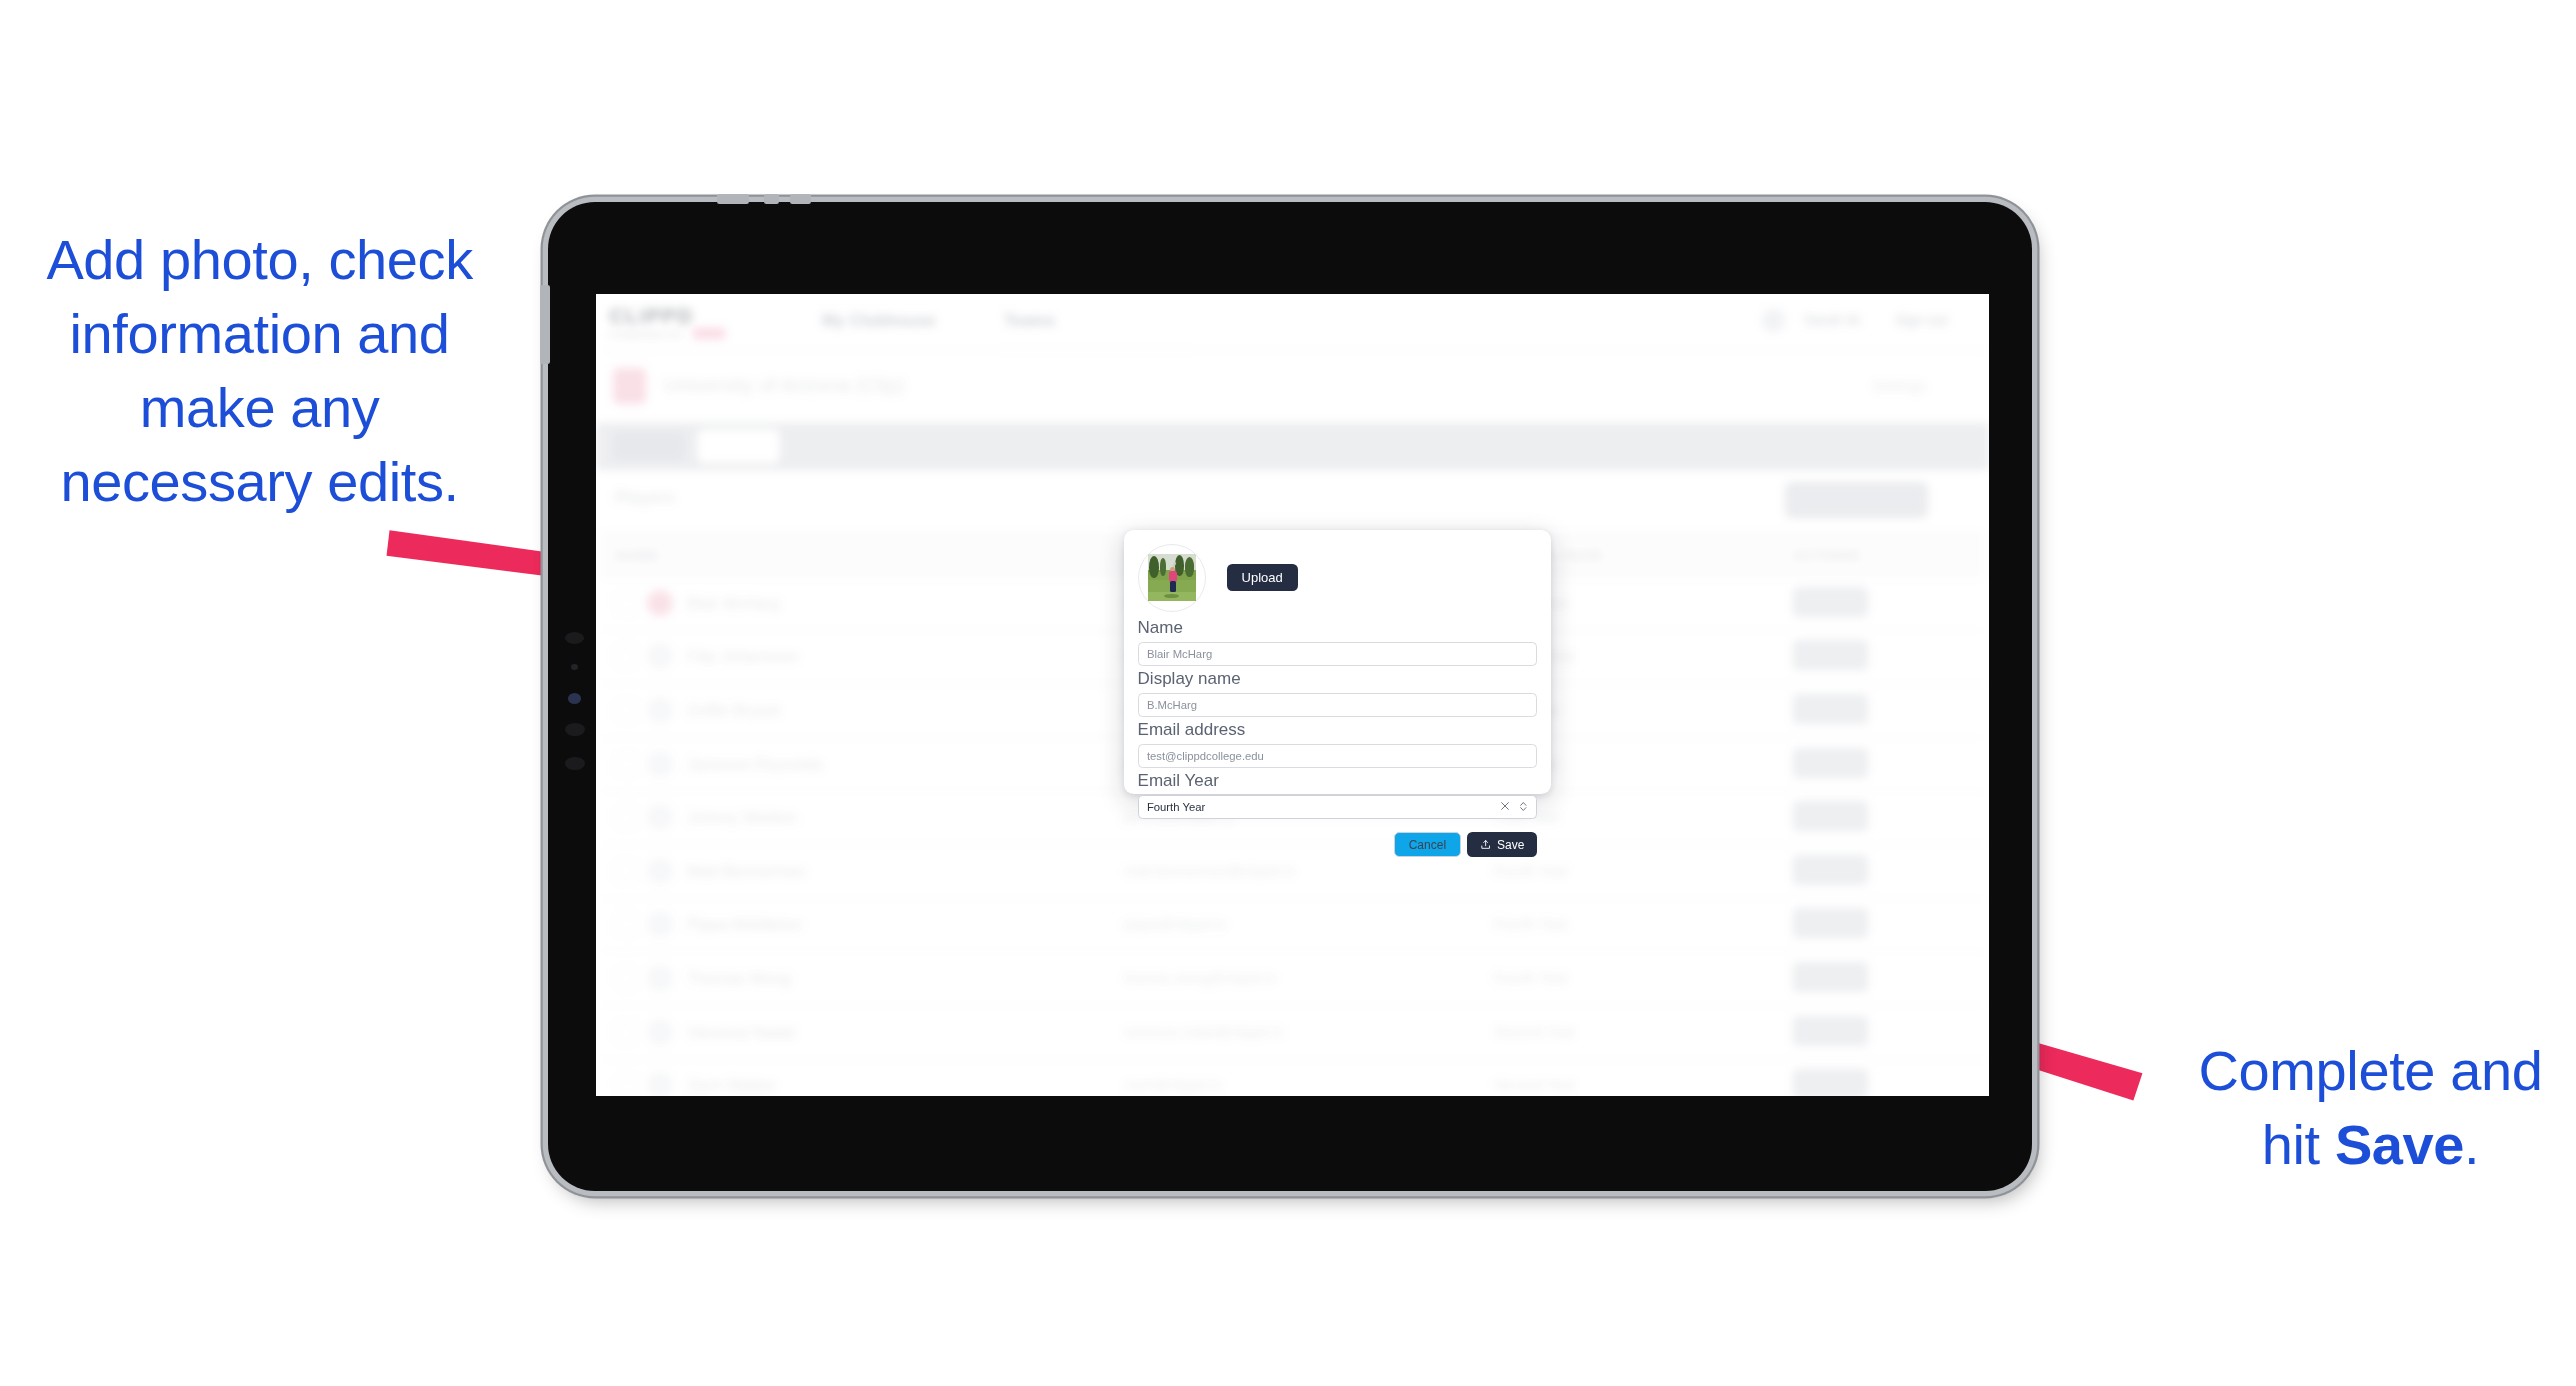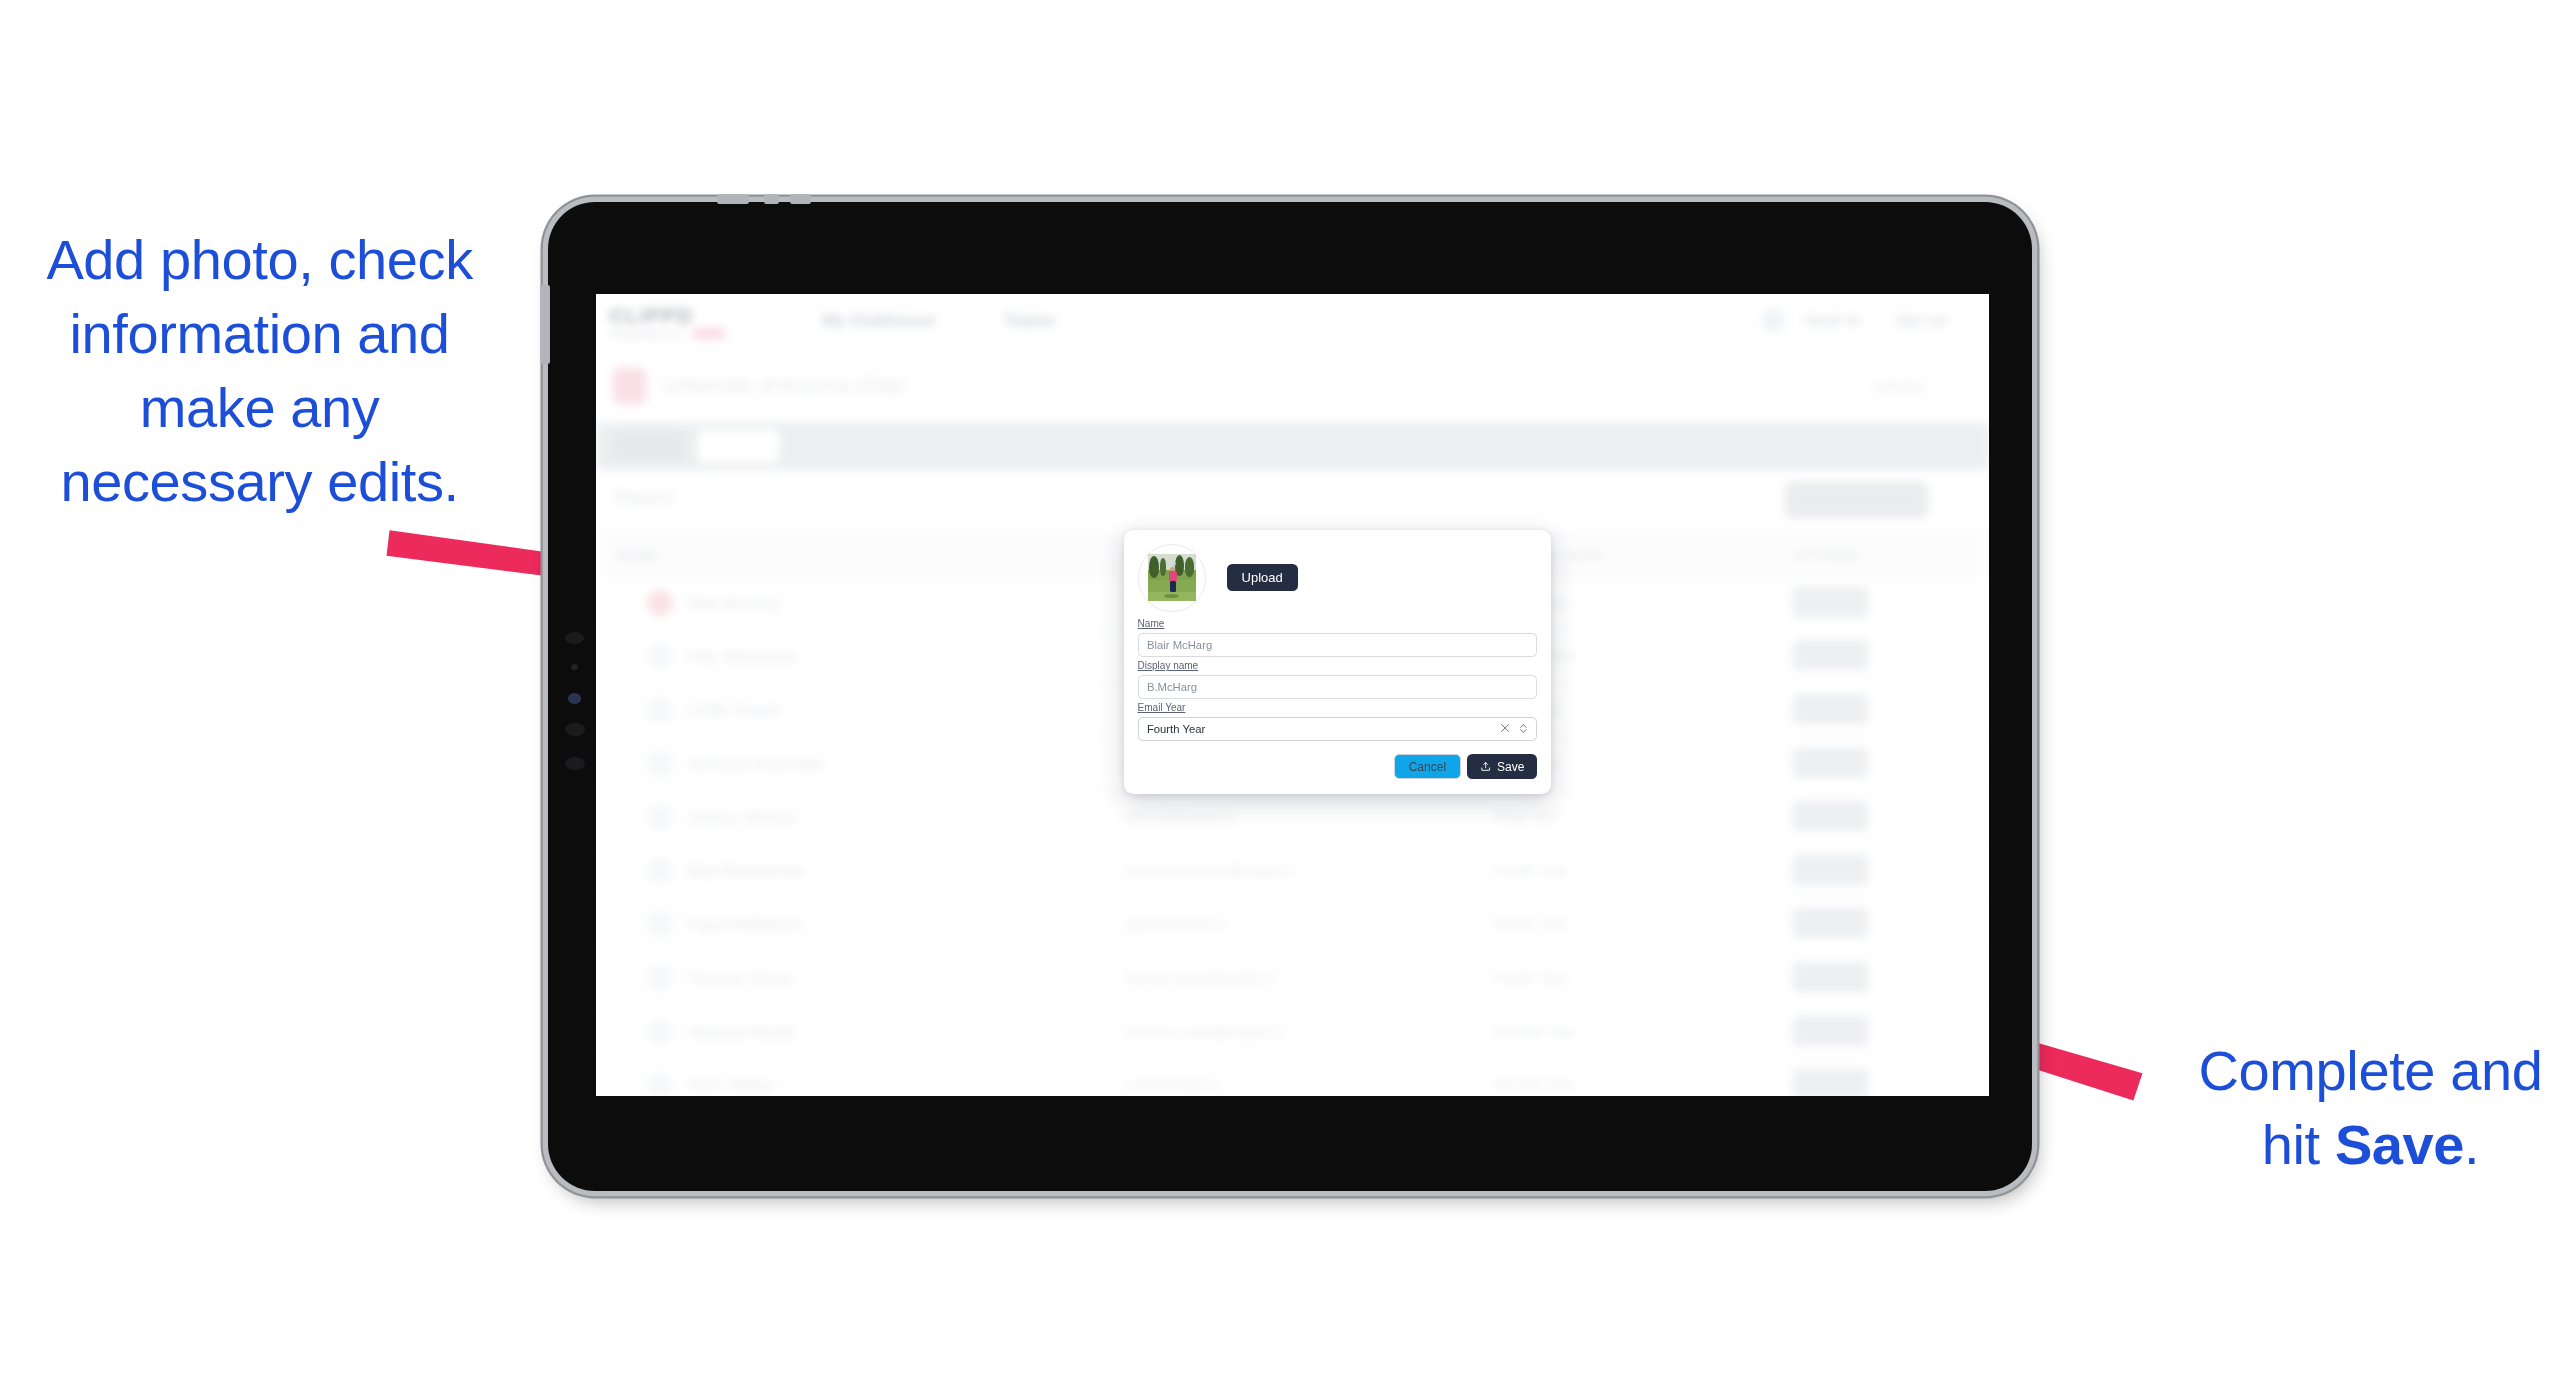--- a/index.html
+++ b/index.html
@@ -210,21 +210,21 @@
 
   #upload-btn{
     margin-left:21px;
     background:#242d42;color:#ffffff;border:none;border-radius:5.3px;
     height:27px;padding:0 15px;font-size:13px;font-weight:500;cursor:pointer;
     font-family:"Liberation Sans", sans-serif;
   }
 
   .field{margin-top:3.8px;}
   .field-label{
-    font-size:10px;color:#5b6372;margin-bottom:3.8px;display:block;text-decoration:underline;
+    font-size:17px;color:#5b6372;margin-bottom:3.8px;display:block;
   }
   .field-input{
     width:100%;box-sizing:border-box;height:23.4px;
     border:0.8px solid #d8dbe0;border-radius:4.5px;background:#fff;
     font-size:11.3px;color:#8a919d;padding:0 8.3px;
     font-family:"Liberation Sans", sans-serif;
   }
   .field-input::placeholder{color:#8a919d;}
 
   #select-wrap{position:relative;}
@@ -437,20 +437,24 @@
         <div class="field">
           <span class="field-label">Name</span>
           <input class="field-input" type="text" placeholder="Blair McHarg" style="">
         </div>
 
         <div class="field">
           <span class="field-label">Display name</span>
           <input class="field-input" type="text" placeholder="B.McHarg" style="">
         </div>
 
+        <div class="field">
+          <span class="field-label">Email address</span>
+          <input class="field-input" type="text" placeholder="test@clippdcollege.edu" style="">
+        </div>
 
         <div class="field">
           <span class="field-label">Email Year</span>
           <div id="select-wrap">
             <div id="school-year-select">Fourth Year</div>
             <div id="select-clear">
               <svg width="12" height="12" viewBox="0 0 16 16">
                 <path d="M3.5 3.5 L12.5 12.5 M12.5 3.5 L3.5 12.5" stroke="#6d7481" stroke-width="1.3" stroke-linecap="round" fill="none"></path>
               </svg>
             </div>

